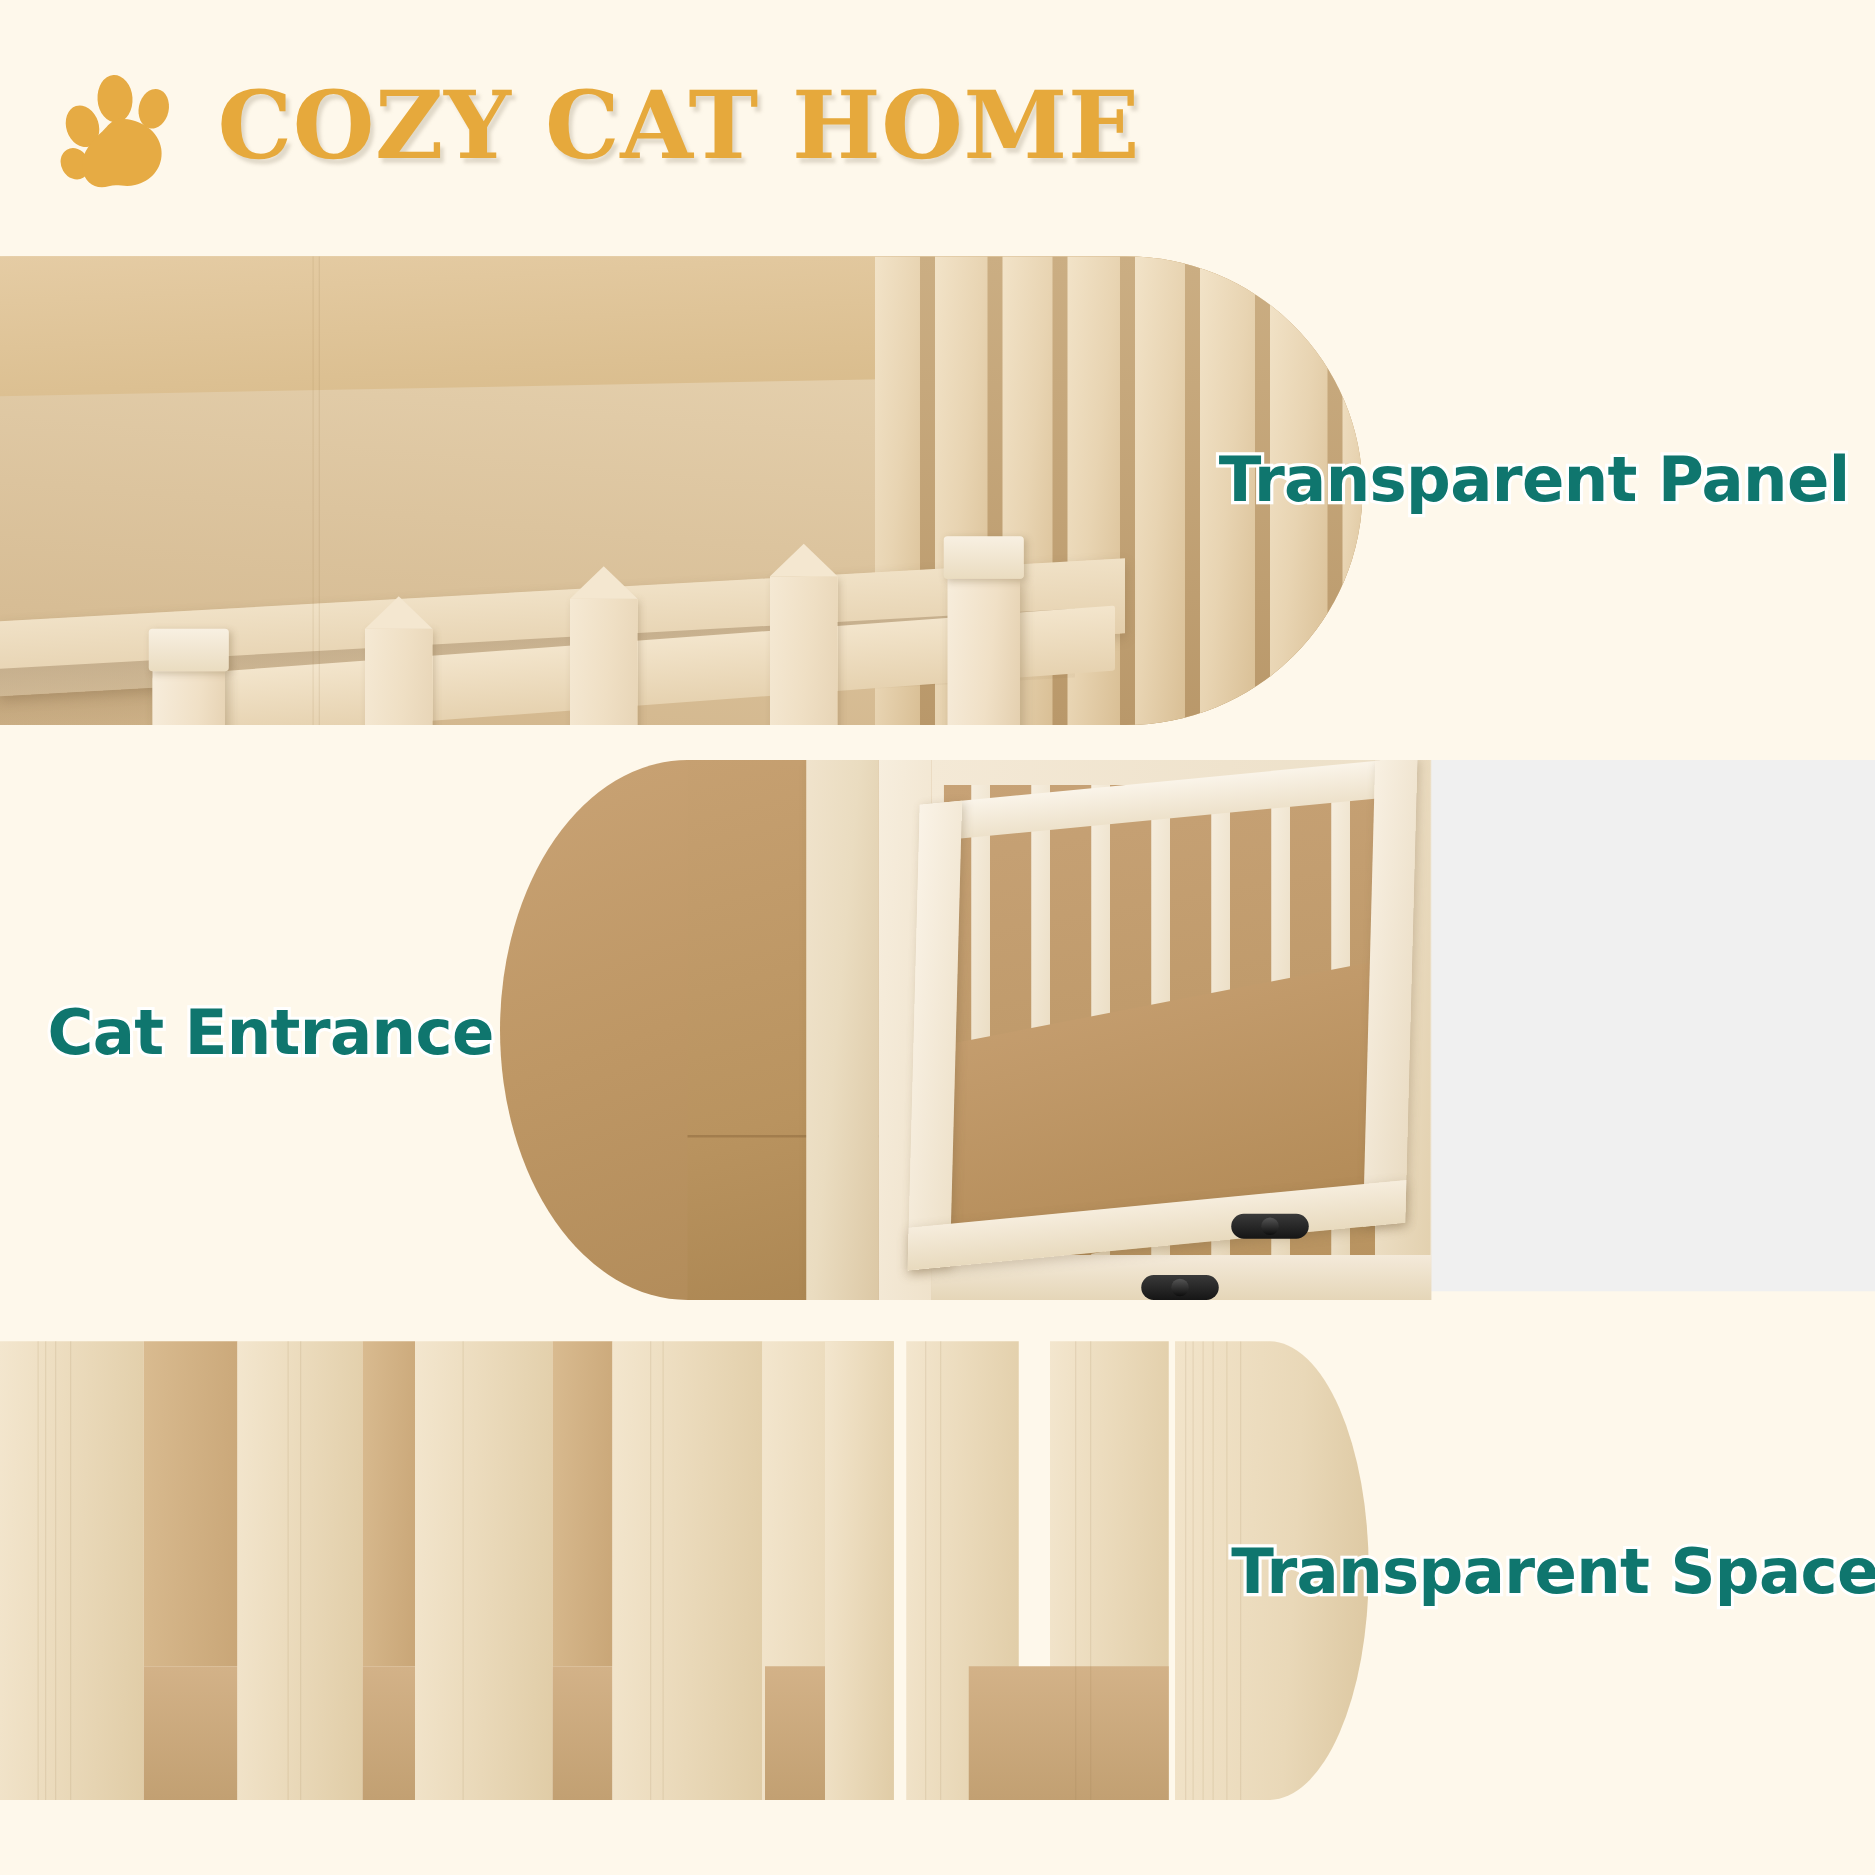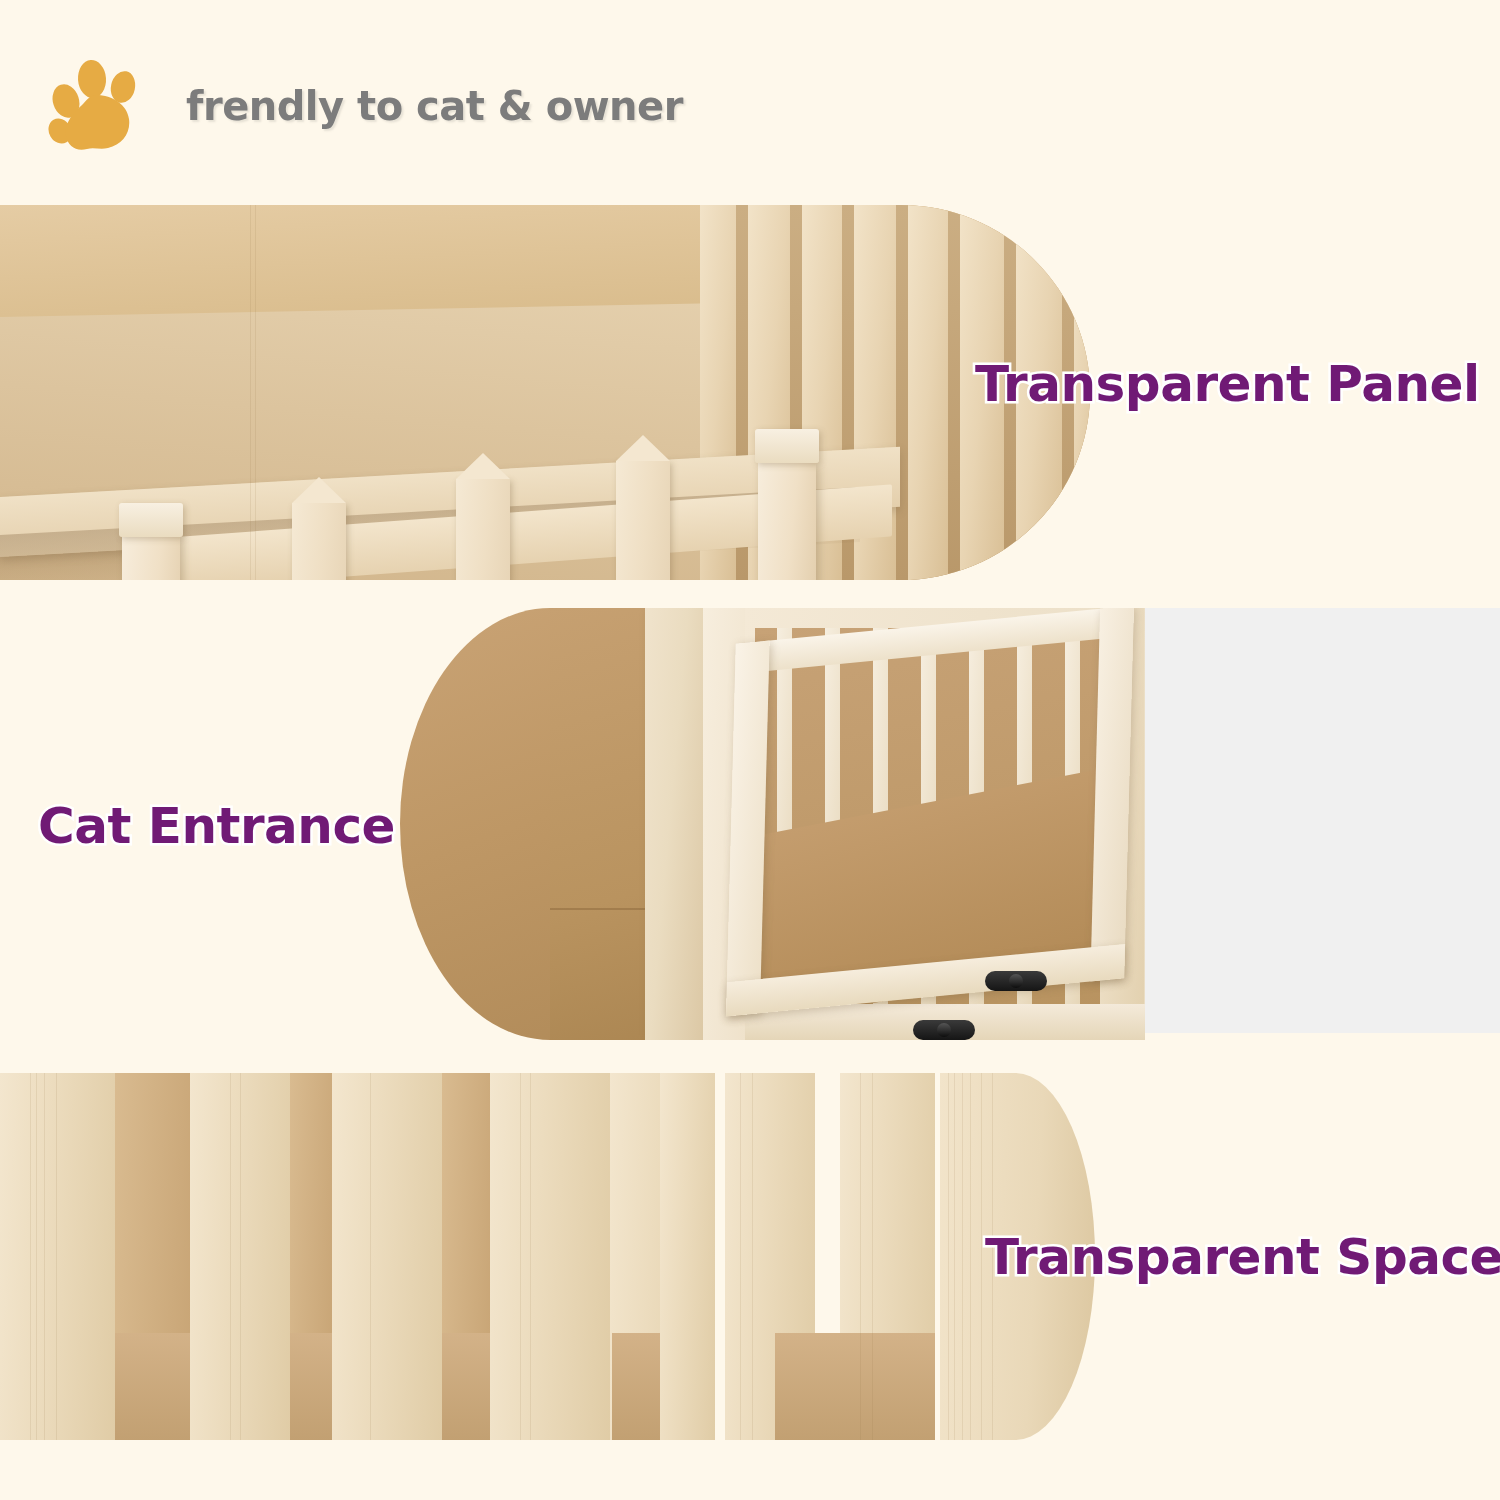--- a/index.html
+++ b/index.html
@@ -36,21 +36,21 @@
     letter-spacing: -0.5px;
     white-space: nowrap;
     text-shadow: 2px 2px 2px rgba(180,175,165,0.30);
   }
 
   
   .feat-label {
     position: absolute;
     font-size: 50px;
     font-weight: bold;
-    color: #701a75;
+    color: #0f766e;
     letter-spacing: -0.5px;
     white-space: nowrap;
     z-index: 40;
     -webkit-text-stroke: 5px #FFFFFF;
     paint-order: stroke fill;
   }
 
   
   .panel1 {
     position: absolute; left: 0; top: 205px; width: 1090px; height: 375px;
@@ -246,22 +246,24 @@
       <g fill="#E6AB44">
         <ellipse cx="20" cy="46" rx="13" ry="17" transform="rotate(-18 20 46)"></ellipse>
         <ellipse cx="46" cy="24" rx="14" ry="19" transform="rotate(-4 46 24)"></ellipse>
         <ellipse cx="77" cy="32" rx="12" ry="16" transform="rotate(12 77 32)"></ellipse>
         <ellipse cx="14" cy="76" rx="11" ry="13" transform="rotate(-30 14 76)"></ellipse>
         <path d="M50 40c17 0 31 10 33 24 2 14-7 26-21 29-8 2-14-1-21 1-11 3-19-3-21-13-2-12 6-22 16-31 4-4 8-10 14-10z"></path>
       </g>
     </svg>
   </div>
 
-
-  <div class="tagline">frendly to cat &amp; owner</div>
+  <div class="brand-title">
+    <span>COZY CAT HOME</span>
+  </div>
+
 </div>
 
 <div class="panel1">
 
   <div class="p1-backwall"></div>
   <div class="p1-topboard"></div>
 
   <div class="p1-slats">
     <div class="slat-gap" style="left:0;width:390px;"></div>
     <div class="slatv" style="left:0px;width:36px;"></div>

